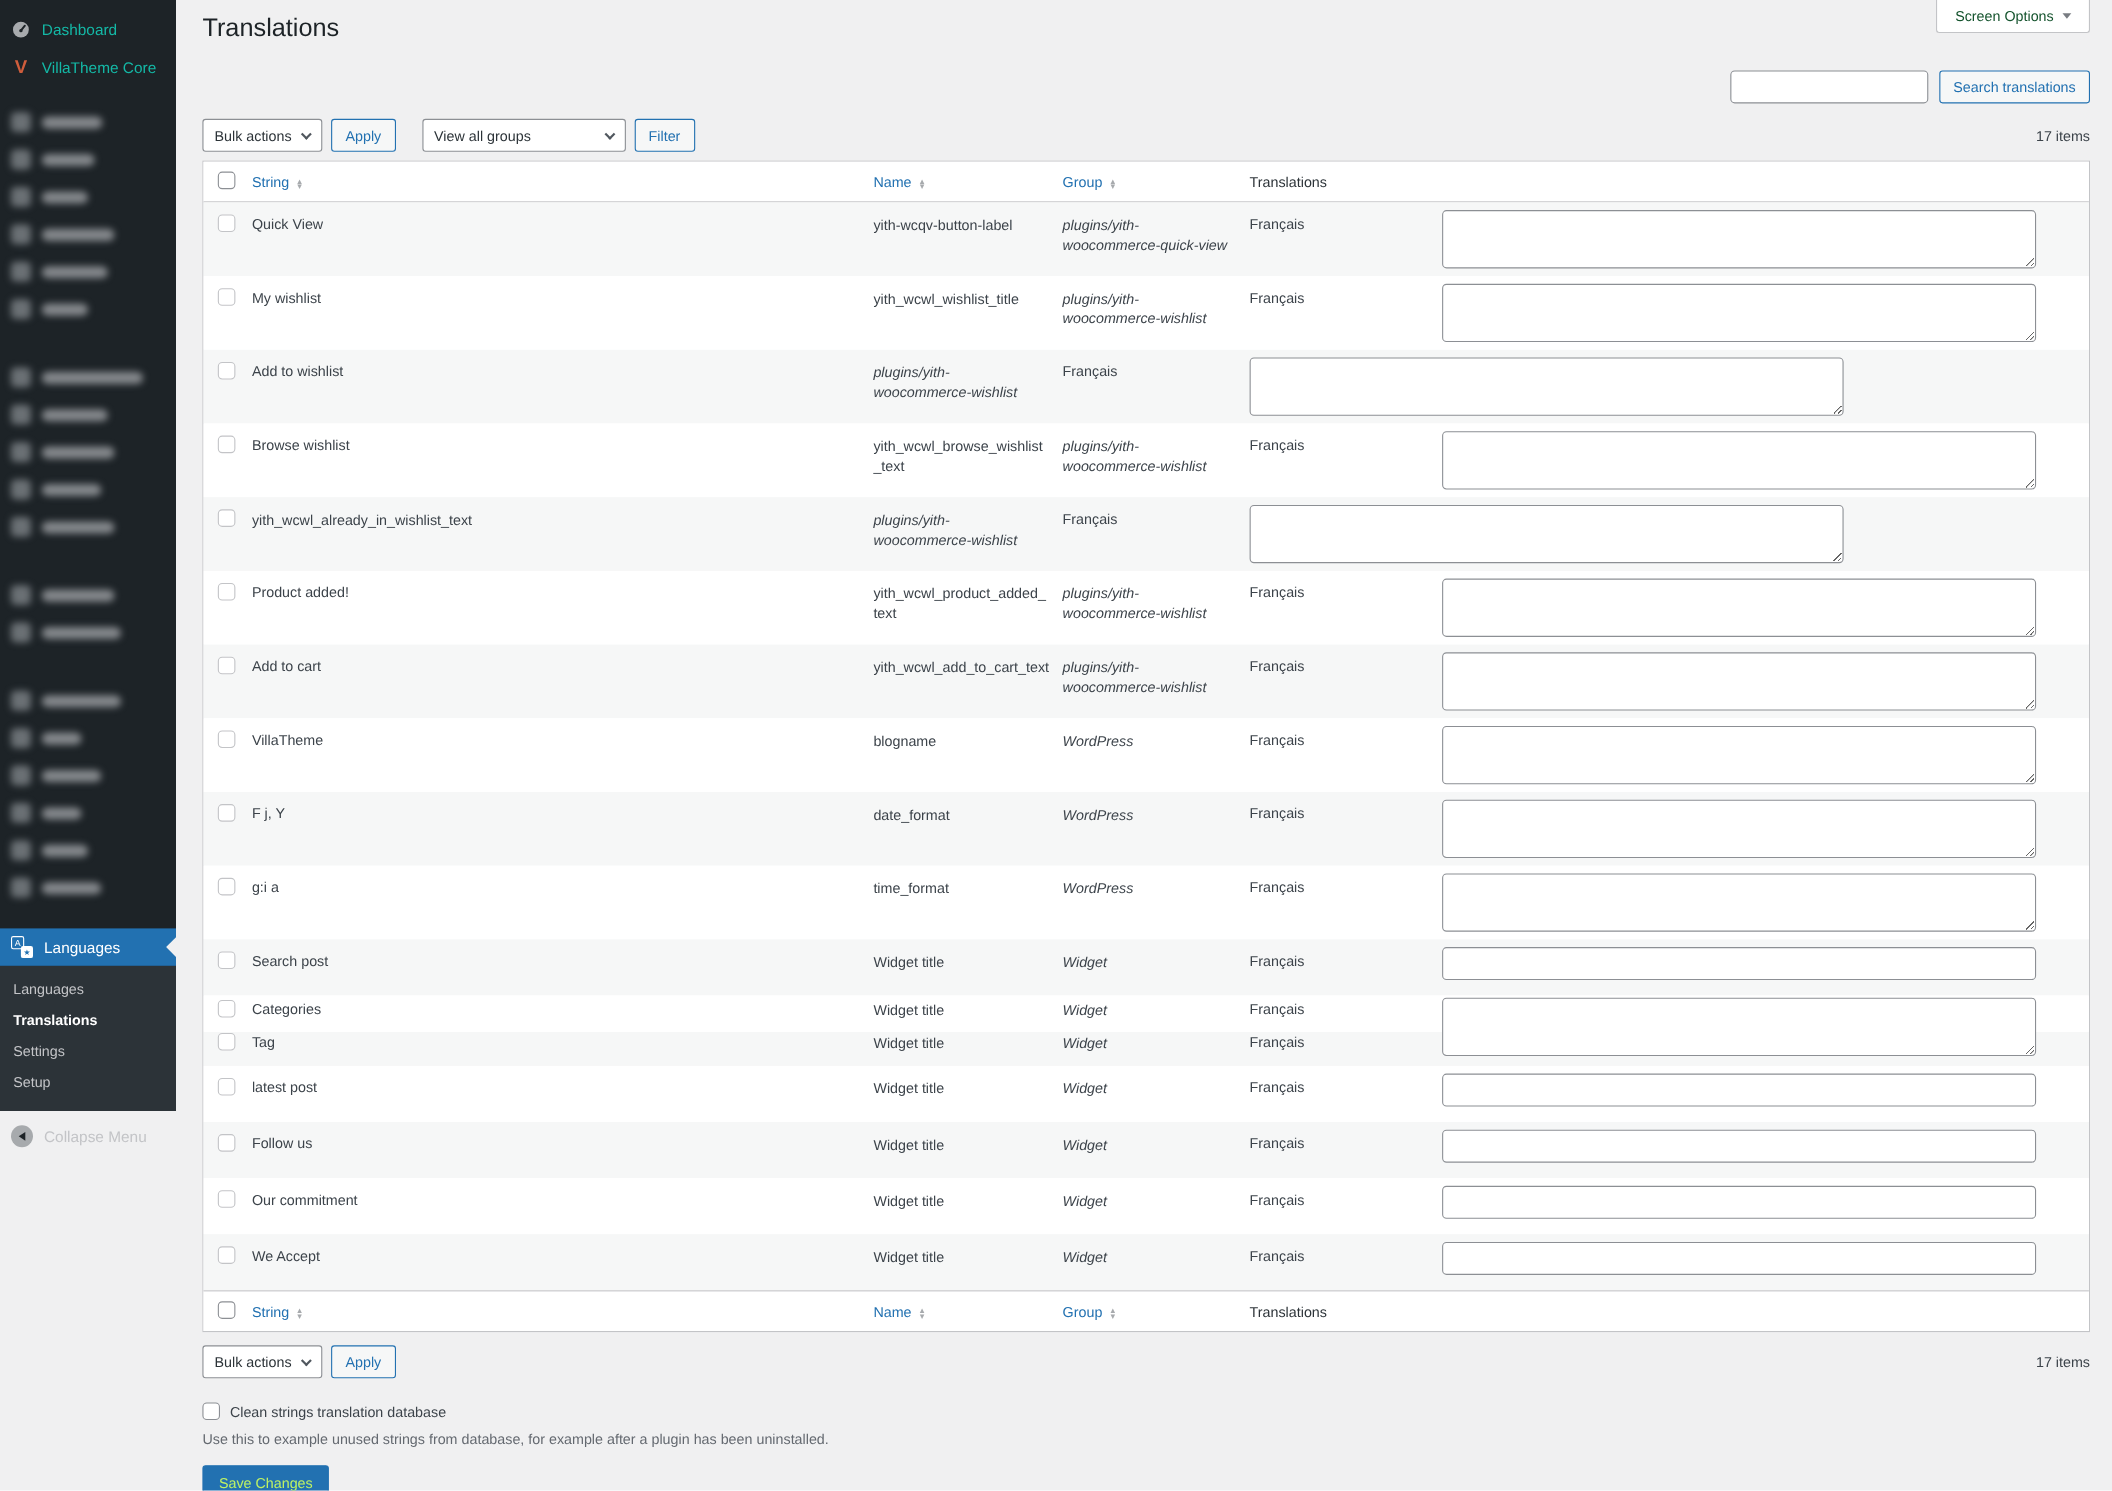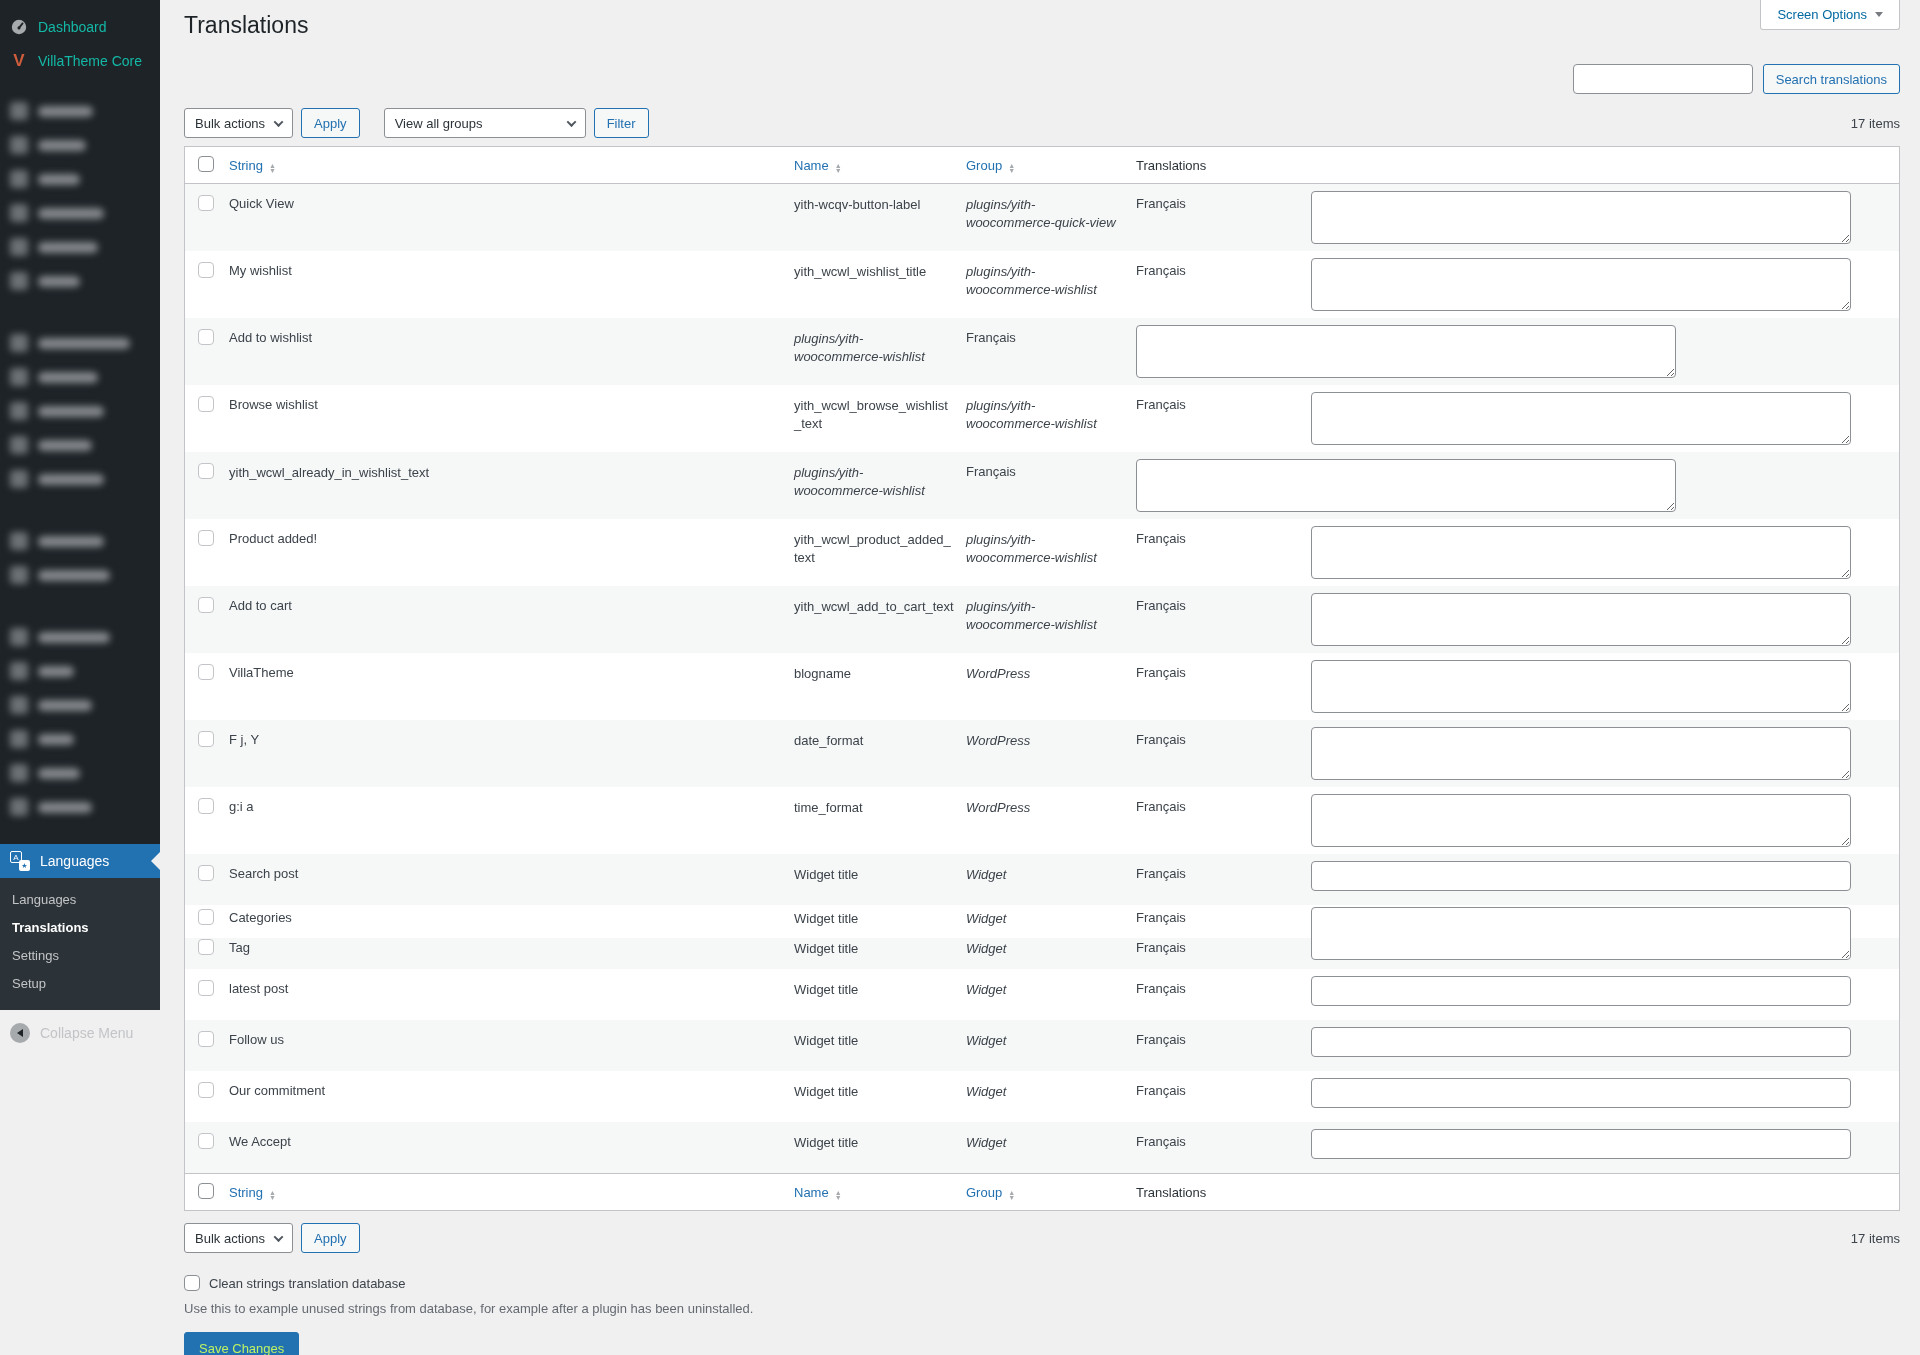--- a/index.html
+++ b/index.html
@@ -66,21 +66,21 @@
     display:block; width:0; height:0;
     border-top:4px solid transparent; border-bottom:4px solid transparent;
     border-right:6px solid #1d2327; margin-right:1px;
   }
 
   
   #main { margin-left:160px; position:relative; height:1355px; }
   .screen-options {
     position:absolute; top:0; right:20px;
     background:#fff; border:1px solid #c3c4c7; border-top:none;
-    border-radius:0 0 3px 3px; padding:7px 16px; font-size:13px; color:#0369a1;
+    border-radius:0 0 3px 3px; padding:7px 16px; font-size:13px; color:#14532d;
     display:flex; align-items:center; gap:8px; cursor:pointer; z-index:3;
   }
   .tri-down {
     width:0; height:0; border-left:4px solid transparent; border-right:4px solid transparent;
     border-top:5px solid #787c82;
   }
   .wrap { padding:10px 20px 0 24px; }
   h1.page-title { font-size:23px; font-weight:400; margin:0; padding:0; color:#1d2327; line-height:30px; }
 
   .search-row { display:flex; justify-content:flex-end; align-items:center; gap:10px; margin-top:24px; height:30px; }
@@ -97,21 +97,21 @@
 
   .tablenav { display:flex; align-items:center; gap:8px; font-size:13px; }
   .tablenav.top { margin-top:14px; }
   .tablenav.bottom { margin-top:12px; }
   .items-count { margin-left:auto; font-size:13px; color:#3c434a; }
   .select {
     height:30px; display:inline-flex; align-items:center; gap:10px; padding:0 10px;
     background:#fff; border:1px solid #8c8f94; border-radius:3px; font-size:13px;
     color:#2c3338; cursor:pointer;
   }
-  .select.wide { width:202px; justify-content:space-between; margin-left:16px; }
+  .select.wide { width:185px; justify-content:space-between; margin-left:16px; }
   .chev {
     width:7px; height:7px; border-right:2px solid #50575e; border-bottom:2px solid #50575e;
     transform:rotate(45deg) translate(-1px,-1px); flex:none;
   }
 
   
   .list-table { margin-top:8px; border:1px solid #c3c4c7; background:#fff; width:1716px; }
   .grid-row { display:grid; grid-template-columns:44px 565px 172px 170px 175px 1fr; }
   .thead-row, .tfoot-row { height:37px; align-items:center; background:#fff; font-size:13px; }
   .thead-row { border-bottom:1px solid #c3c4c7; }

